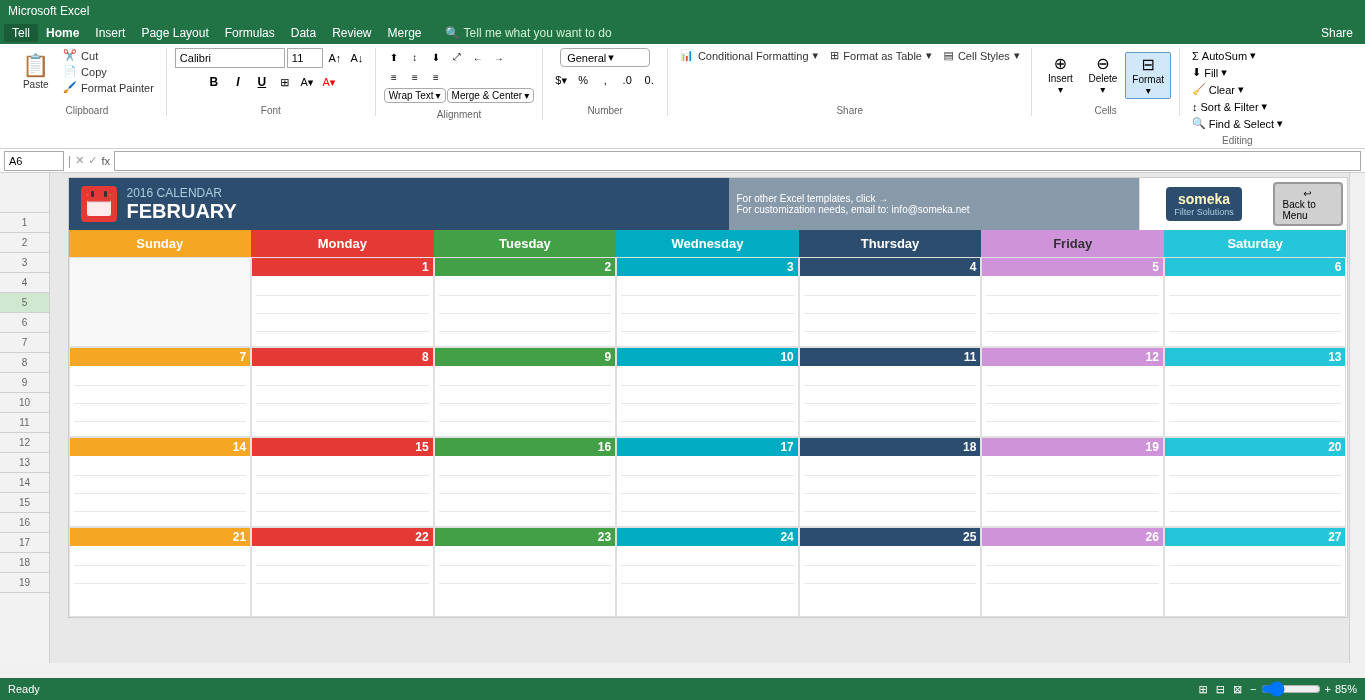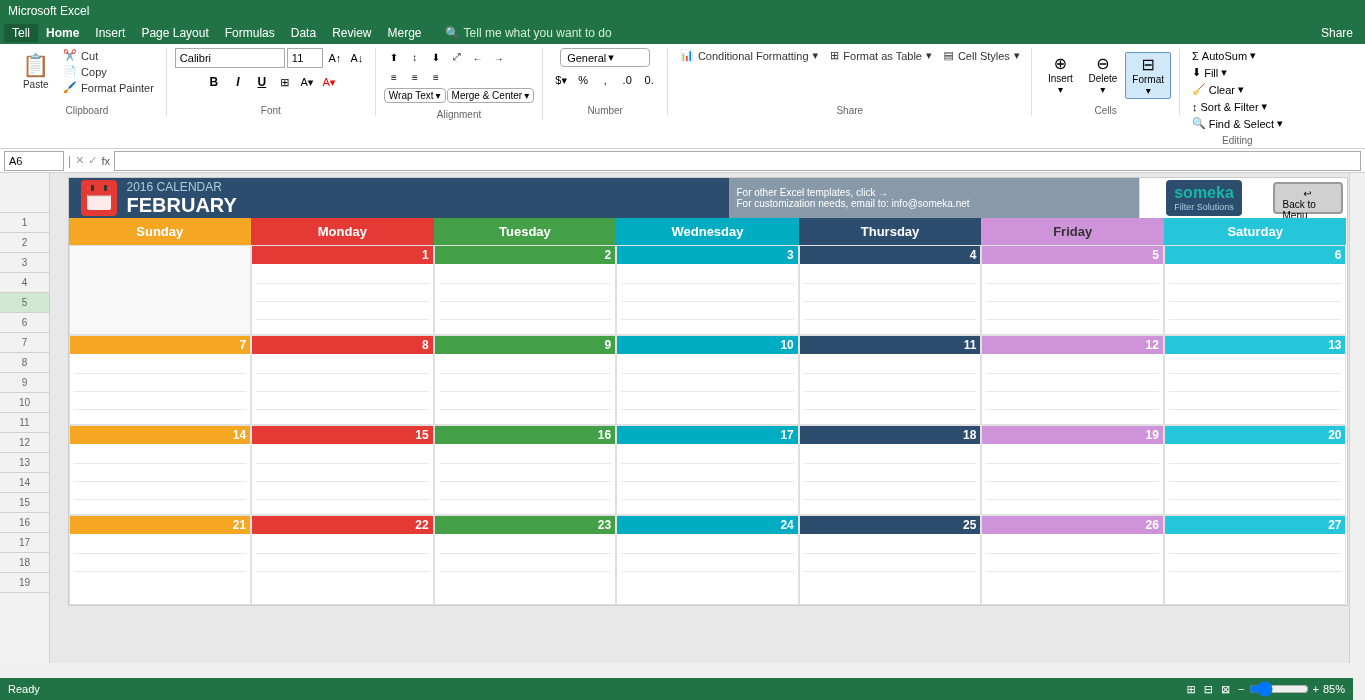--- a/index.html
+++ b/index.html
@@ -171,21 +171,21 @@
       background: white;
       border: 1px solid #ccc;
       margin: 0 auto;
       max-width: 1280px;
     }
 
     
     .cal-header {
       display: flex;
       background: #ffffff;
-      height: 40px;
+      height: 52px;
     }
     .cal-logo-area {
       background: #2d4d6e;
       width: 660px;
       display: flex;
       align-items: center;
       padding: 0 12px;
       gap: 10px;
     }
     .cal-logo-icon {
@@ -215,21 +215,21 @@
       width: 130px;
       display: flex; align-items: center; justify-content: center;
       border-left: 1px solid #ddd;
     }
     .cal-brand {
       background: #2d4d6e;
       padding: 4px 8px;
       border-radius: 4px;
       text-align: center;
     }
-    .cal-brand-name { color: #14b8a6; font-size: 16px; font-weight: bold; }
+    .cal-brand-name { color: #fef9c3; font-size: 14px; font-weight: bold; }
     .cal-brand-sub { color: #aaccdd; font-size: 9px; }
     .back-btn {
       background: #d0d0d0;
       border: 2px solid #999;
       padding: 4px 8px;
       cursor: pointer;
       display: flex; flex-direction: column; align-items: center;
       font-size: 10px;
       border-radius: 4px;
       margin: 4px;
@@ -299,21 +299,21 @@
       height: 22px;
       display: flex;
       align-items: center;
       padding: 0 8px;
       color: white;
       font-size: 11px;
       justify-content: space-between;
       position: fixed;
       bottom: 0;
       left: 0;
-      right: 12px;
+      right: 0;
       margin-top: 12px;
     }
     .status-right { display: flex; align-items: center; gap: 8px; }
     .zoom-control { display: flex; align-items: center; gap: 4px; }
 
     
     .scroll-area {
       position: absolute;
       right: 0;
       top: 0;

